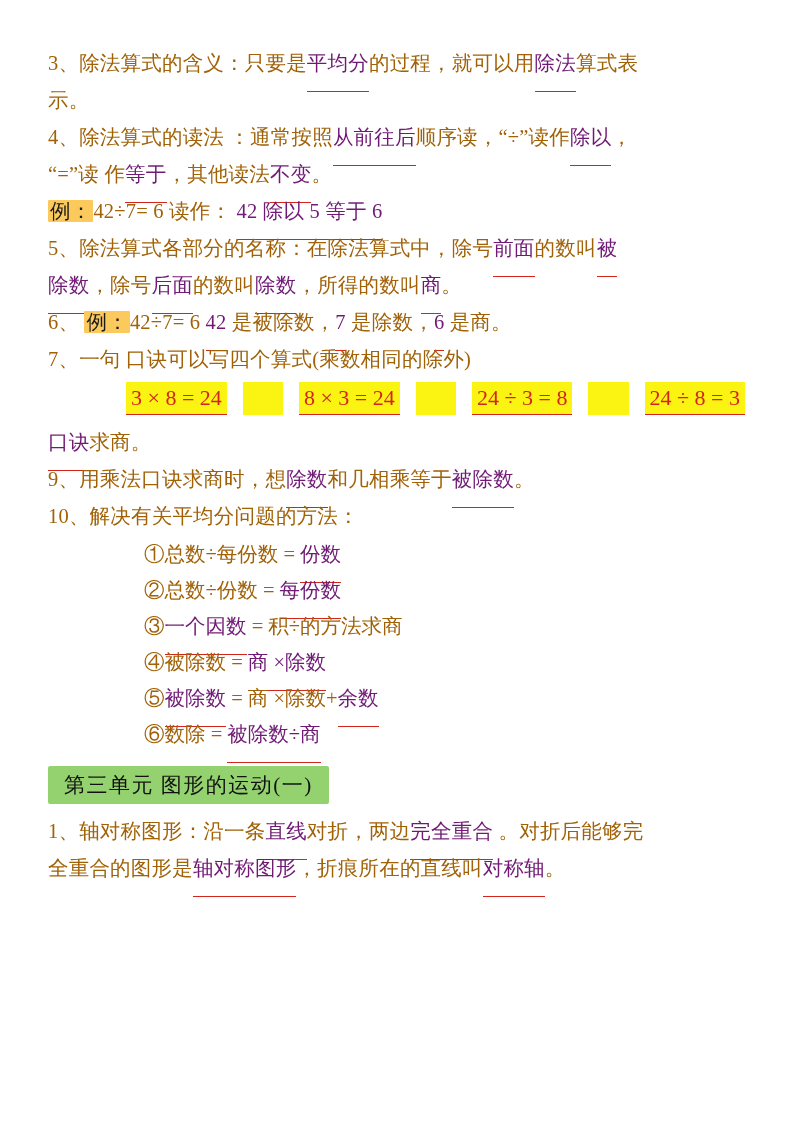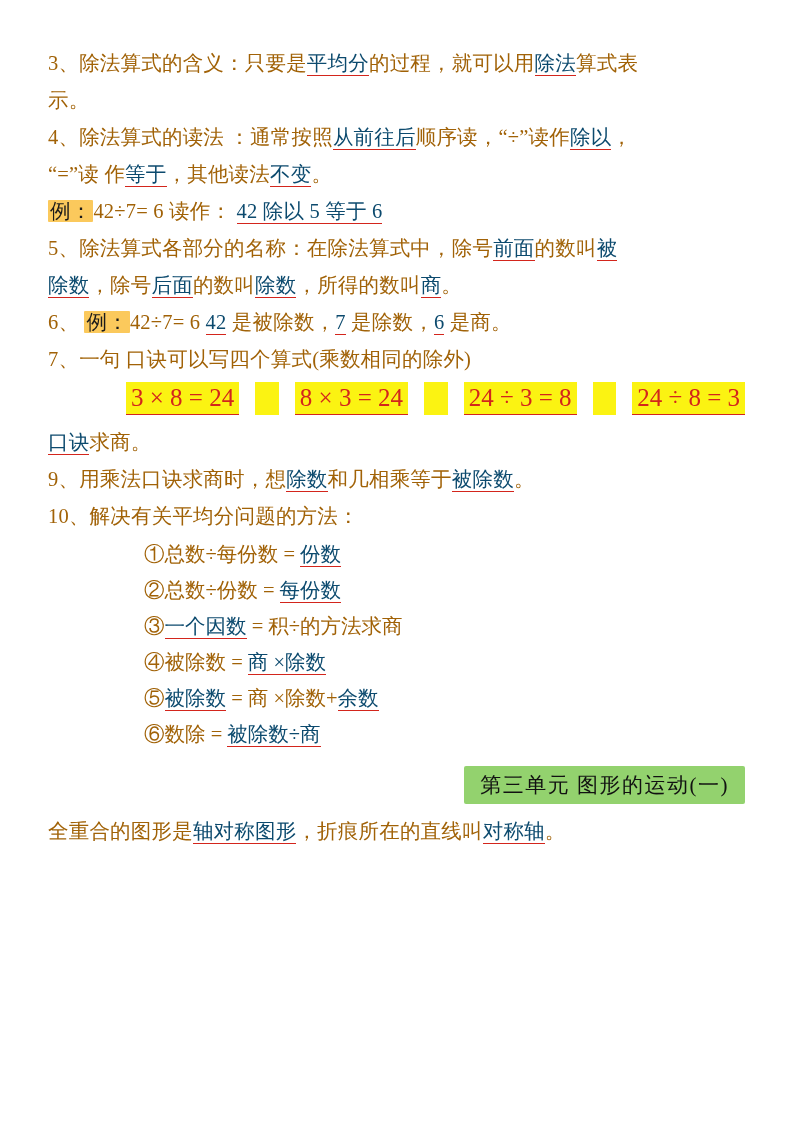--- a/index.html
+++ b/index.html
@@ -24,49 +24,49 @@
   }
   .line {
     font-size: 20.5px;
     line-height: 34px;
     letter-spacing: 0.2px;
     margin: 0 0 3px 0;
     white-space: normal;
   }
   .blk { color: #a16207; }
   .red-u {
-    color: #0c4a6e;
+    color: #701a75;
     border-bottom: 1.6px solid #d3251c;
-    padding-bottom: 1px;
+    padding-bottom: 17px;
   }
   .hl-orange {
     background: #fbc95c;
     padding: 0 2px;
     border-radius: 1px;
   }
   .eqrow {
     display: flex;
     gap: 16px;
     padding-left: 78px;
     margin: 6px 0 10px 0;
-    font-size: 25px;
+    font-size: 22px;
     line-height: 32px;
   }
   .eqrow .cell {
     background: #fbf312;
     color: #d3251c;
     border-bottom: 1.8px solid #d3251c;
     padding: 0 5px;
     margin-right: 0;
     white-space: nowrap;
   }
   .eqgap { background: #fbf312; flex: 1 1 auto; }
   .unit-banner {
     display: block;
-    text-align: right;
+    text-align: left;
     margin: 14px 0 10px 0;
   }
   .unit-banner span {
     display: inline-block;
     background: #93d26e;
     color: #111;
     font-size: 21px;
     line-height: 34px;
     padding: 2px 16px;
     letter-spacing: 1.5px;
@@ -112,15 +112,16 @@
   <div class="sub-line"><span class="blk">②总数÷份数  = </span><span class="red-u">每份数</span></div>
   <div class="sub-line"><span class="blk">③</span><span class="red-u">一个因数</span><span class="blk"> = 积÷的方法求商</span></div>
   <div class="sub-line"><span class="blk">④被除数 = </span><span class="red-u">商 ×除数</span></div>
   <div class="sub-line"><span class="blk">⑤</span><span class="red-u">被除数</span><span class="blk"> = 商 ×除数+</span><span class="red-u">余数</span></div>
   <div class="sub-line"><span class="blk">⑥数除 = </span><span class="red-u">被除数÷商</span></div>
 
   <div class="unit-banner">
     <span>第三单元  图形的运动(一)</span>
   </div>
 
+  <div class="line"><span class="blk">1、轴对称图形：沿一条</span><span class="red-u">直线</span><span class="blk">对折，两边</span><span class="red-u">完全重合</span><span class="blk"> 。对折后能够完</span></div>
   <div class="line"><span class="blk">全重合的图形是</span><span class="red-u">轴对称图形</span><span class="blk">，折痕所在的直线叫</span><span class="red-u">对称轴</span><span class="blk">。</span></div>
 
 </div>
 
 </body></html>

